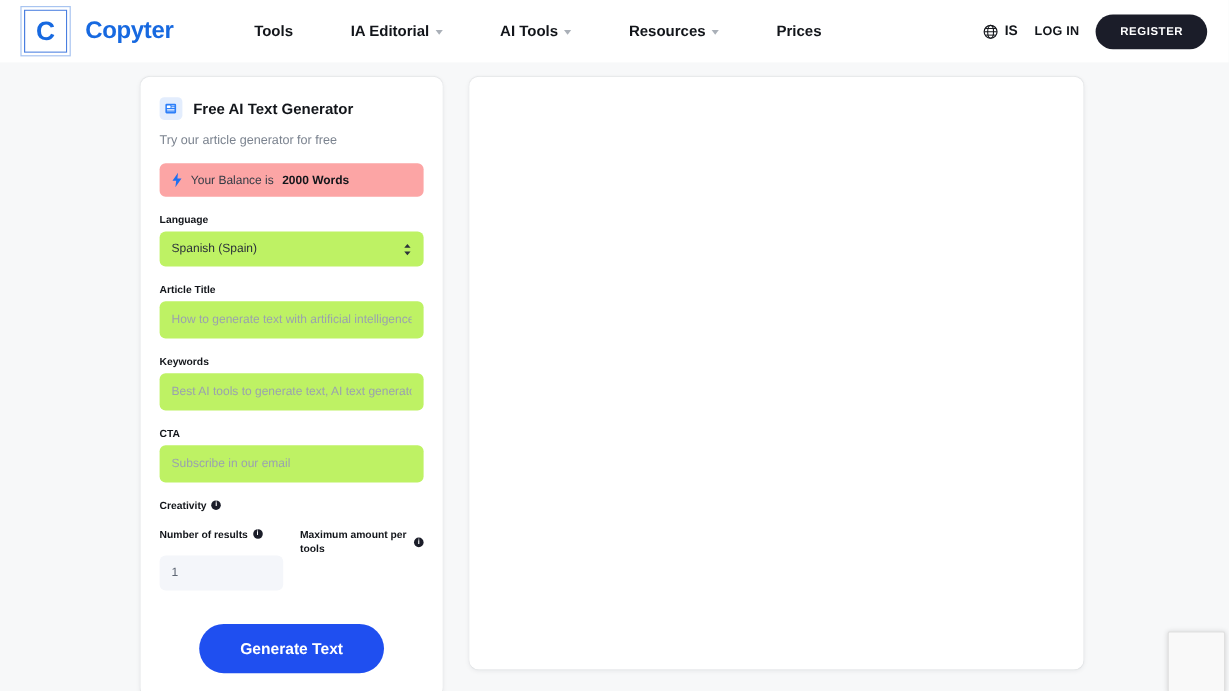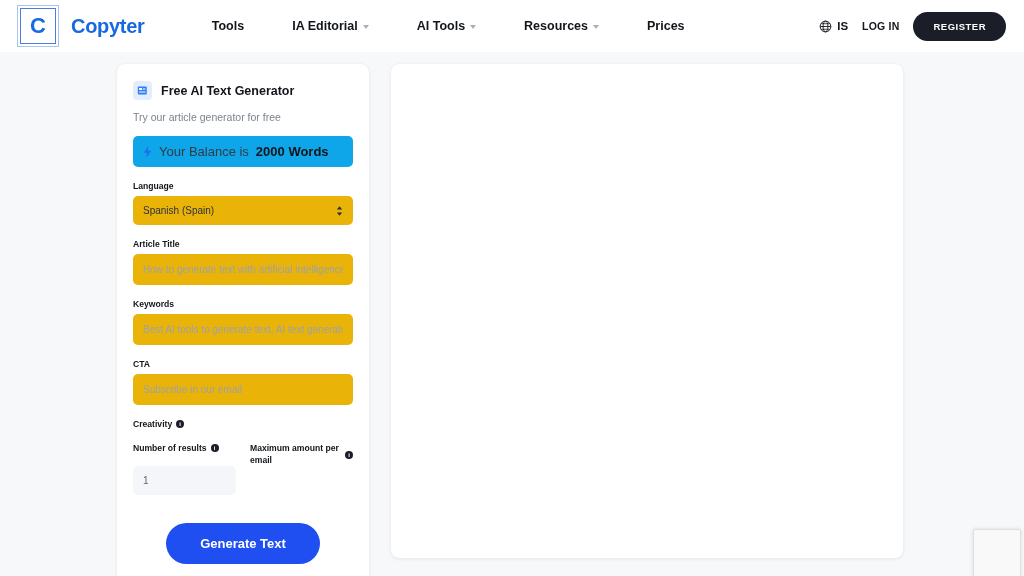--- a/index.html
+++ b/index.html
@@ -92,44 +92,44 @@
     flex: none;
   }
   .card-title { font-size: 12.5px; font-weight: 700; color: #12151a; }
   .card-sub {
     font-size: 10.5px; color: #7b838f;
     margin-top: 11px;
   }
 
   .balance {
     margin-top: 13px;
-    background: #0ea5e9; border-radius: 5px;
+    background: #fca5a5; border-radius: 5px;
     padding: 8px 10px;
     display: flex; align-items: center; gap: 7px;
-    font-size: 13px; color: #343b45;
+    font-size: 10px; color: #343b45;
   }
   .balance b { font-weight: 700; color: #12151a; }
   .bolt { flex: none; }
 
   .field-label {
     font-size: 8.6px; font-weight: 700; color: #12151a;
     margin-top: 14px; margin-bottom: 5px;
     display: flex; align-items: center; gap: 4px;
   }
   .info-i {
     width: 8px; height: 8px; border-radius: 50%;
     background: #1b1d29; color: #fff;
     font-size: 6px; font-weight: 700;
     display: inline-flex; align-items: center; justify-content: center;
     line-height: 1; font-style: normal; flex: none;
   }
 
   .inp, .sel {
     width: 100%; border: none; outline: none;
-    background: #eab308; border-radius: 5px;
+    background: #bef264; border-radius: 5px;
     padding: 9px 10px; font-size: 10px;
     color: #2b313a; font-family: "Liberation Sans", sans-serif;
   }
   .inp::placeholder { color: #9aa2ae; }
   .sel-wrap { position: relative; }
   .stepper {
     position: absolute; right: 10px; top: 50%;
     transform: translateY(-50%);
     pointer-events: none; display: block;
   }
@@ -292,21 +292,21 @@
     <div class="two-col">
       <div class="col col-a">
         <div class="field-label">
           <span>Number of results</span>
           <i class="info-i">i</i>
         </div>
         <input class="num-in" type="text" value="1" style="">
       </div>
       <div class="col col-b">
         <div class="field-label">
-          <span>Maximum amount per email</span>
+          <span>Maximum amount per tools</span>
           <i class="info-i">i</i>
         </div>
       </div>
     </div>
 
     <div class="gen-btn-row">
       <button class="gen-btn">Generate Text</button>
     </div>
   </div>
 

